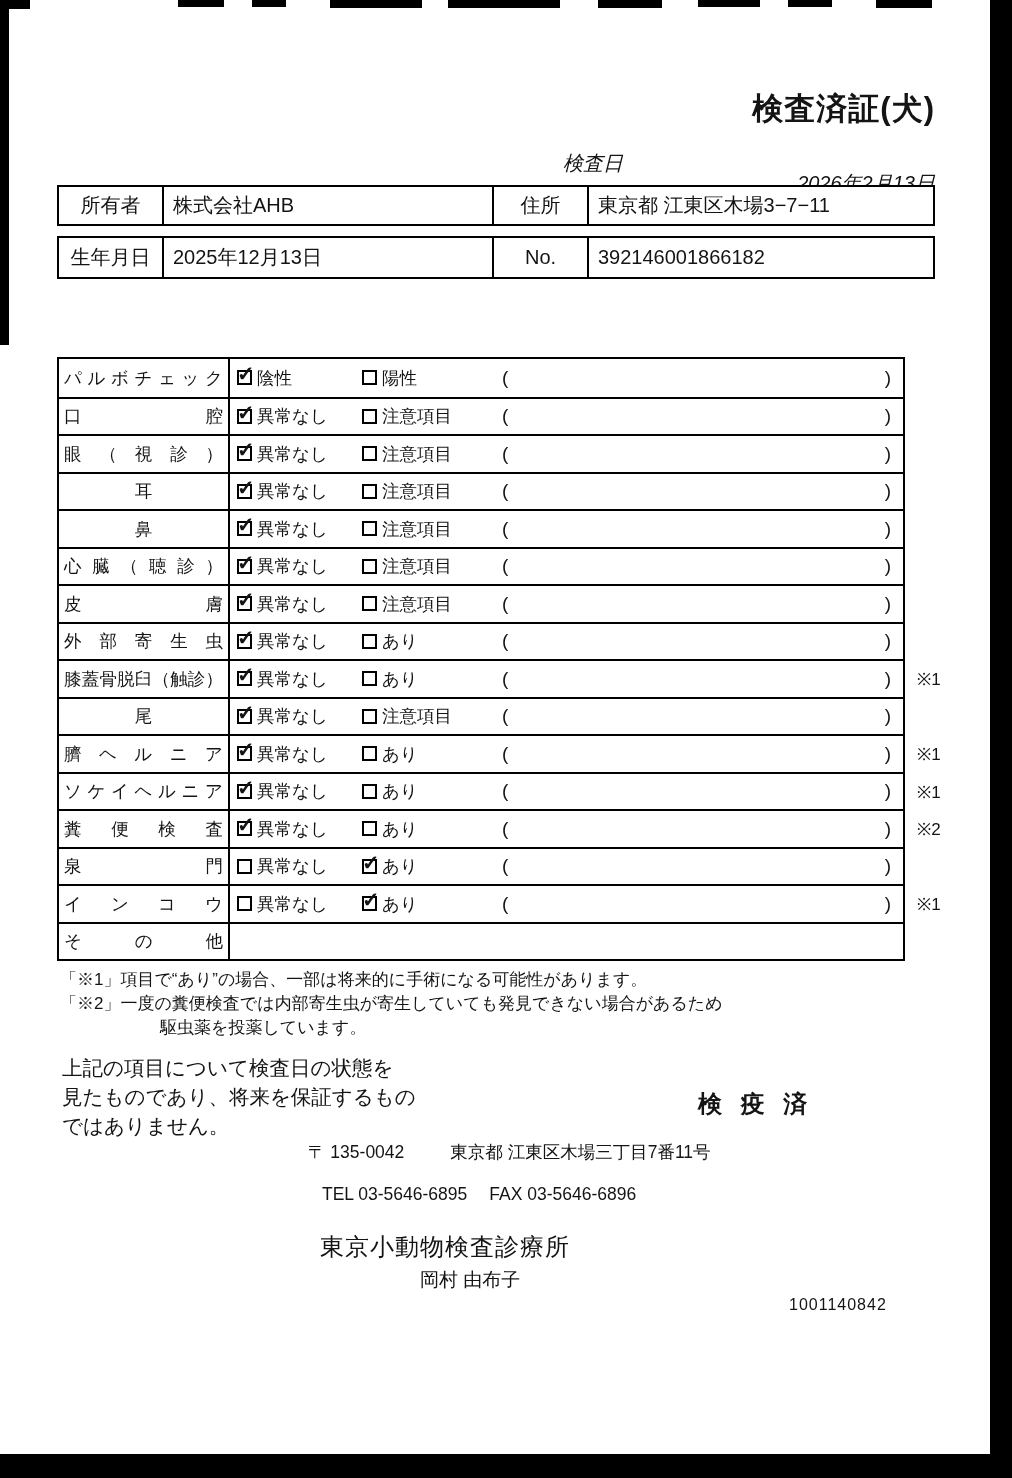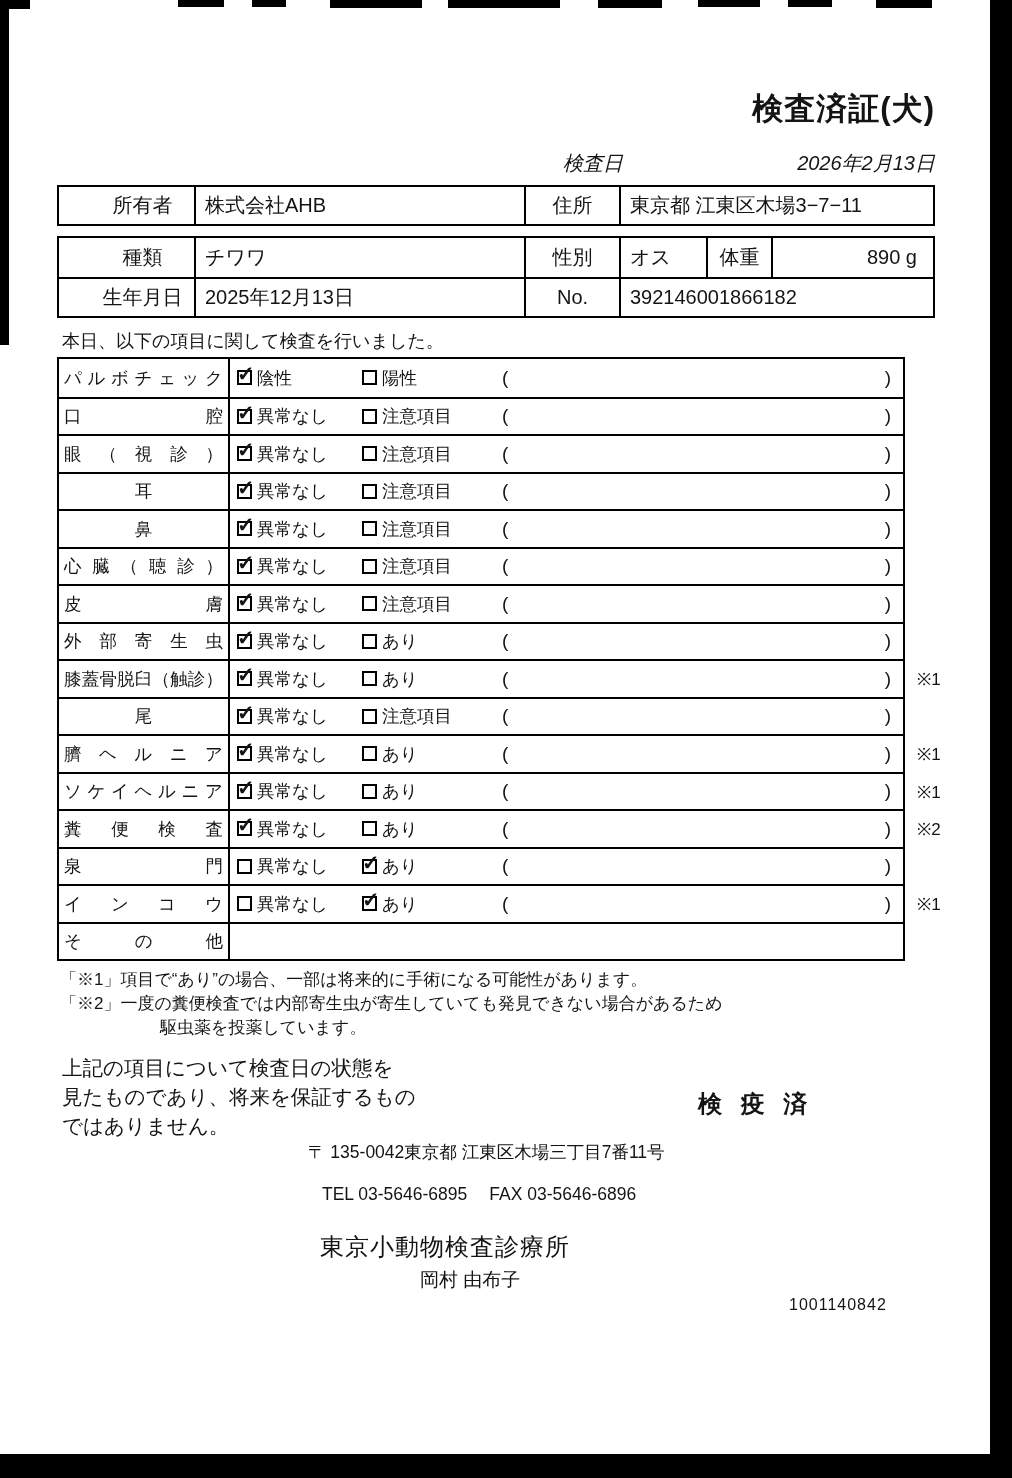--- a/index.html
+++ b/index.html
@@ -21,26 +21,26 @@
 
   .title {
     position:absolute; top:88px; left:57px; width:878px;
     text-align:right; font-size:31px; font-weight:600; letter-spacing:1px;
   }
   .date-line {
     position:absolute; top:150px; left:57px; width:878px;
     display:flex; font-size:20px;font-style:italic;
   }
   .date-line .lbl { margin-left:506px; }
-  .date-line .val { margin-left:auto; }
+  .date-line .val { margin-left:auto;margin-top:20px; }
 
   .tbl { position:absolute; left:57px; width:878px; border:2px solid #000; background:#fff; }
   .tbl-owner { top:185px; }
   .tbl-pet   { top:236px; }
-  .trow { display:flex; height:39px;padding-left:32px; }
+  .trow { display:flex; height:39px; }
   .tbl-owner .trow { height:37px; }
   .trow + .trow { border-top:2px solid #000; }
   .cell { display:flex; align-items:center; font-size:20px; padding:0 9px; overflow:hidden; white-space:nowrap; }
   .cell + .cell { border-left:2px solid #000; }
   .head { justify-content:center; padding:0 4px; }
   .w103{width:103px;flex:none} .w330{width:330px;flex:none} .w95{width:95px;flex:none}
   .w87{width:87px;flex:none} .w65{width:65px;flex:none} .flex1{flex:1}
   .val-right { justify-content:flex-end; padding-right:16px; }
 
   .intro { position:absolute; top:329px; left:62px; font-size:18px; }
@@ -59,21 +59,21 @@
   .checkbox[data-checked="true"] .tick { visibility:visible; }
   .opt-label { font-size:17.5px; white-space:nowrap; }
   .paren { flex:1; display:flex; justify-content:space-between; align-items:center; align-self:stretch; font-size:19px; padding-right:12px; }
   .note { position:absolute; left:858px; top:0; height:100%; display:flex; align-items:center; font-size:17px; white-space:nowrap; }
 
   .footnotes { position:absolute; top:968px; left:60px; font-size:17px; line-height:1.4; }
   .fn-indent { padding-left:100px; }
 
   .disclaimer { position:absolute; top:1053px; left:62px; font-size:20.5px; line-height:1.42; white-space:pre-line; }
   .stamp { position:absolute; top:1088px; left:698px; font-size:24px; font-weight:600; letter-spacing:6px; }
-  .postal-line { position:absolute; top:1140px; left:308px; font-size:17.5px; display:flex; }
+  .postal-line { position:absolute; top:1140px; left:308px; font-size:17.5px; display:flex; gap:46px; }
   .tel-line { position:absolute; top:1184px; left:322px; font-size:17.5px; display:flex; gap:22px; }
   .clinic { position:absolute; top:1231px; left:320px; font-size:24px; letter-spacing:1px; }
   .vet { position:absolute; top:1267px; left:420px; font-size:19px; }
   .serial { position:absolute; top:1296px; left:789px; font-size:16px; letter-spacing:1px; }
 </style>
 </head>
 <body>
 
 <div class="page">
 
@@ -101,36 +101,27 @@
     <div class="trow">
       <div class="cell head w103">所有者</div>
       <div class="cell w330">株式会社AHB</div>
       <div class="cell head w95">住所</div>
       <div class="cell flex1">東京都 江東区木場3−7−11</div>
     </div>
   </div>
 
   <div class="tbl tbl-pet">
     <div class="trow">
-      <div class="cell head w103">種類</div>
-      <div class="cell w330">チワワ</div>
-      <div class="cell head w95">性別</div>
-      <div class="cell w87">オス</div>
-      <div class="cell head w65">体重</div>
-      <div class="cell val-right flex1">890 g</div>
-    </div>
-    <div class="trow">
       <div class="cell head w103">生年月日</div>
       <div class="cell w330">2025年12月13日</div>
       <div class="cell head w95">No.</div>
       <div class="cell flex1">392146001866182</div>
     </div>
   </div>
 
-  <div class="intro">本日、以下の項目に関して検査を行いました。</div>
 
   <div class="insp" id="insp-rows">
     <div class="insp-row">
       <div class="lab-cell">
         <span class="jlabel"><span>パ</span><span>ル</span><span>ボ</span><span>チ</span><span>ェ</span><span>ッ</span><span>ク</span></span>
       </div>
       <div class="opts">
         <span class="option option1">
           <span class="checkbox" data-checked="true">
               <span class="tick">✓</span>

